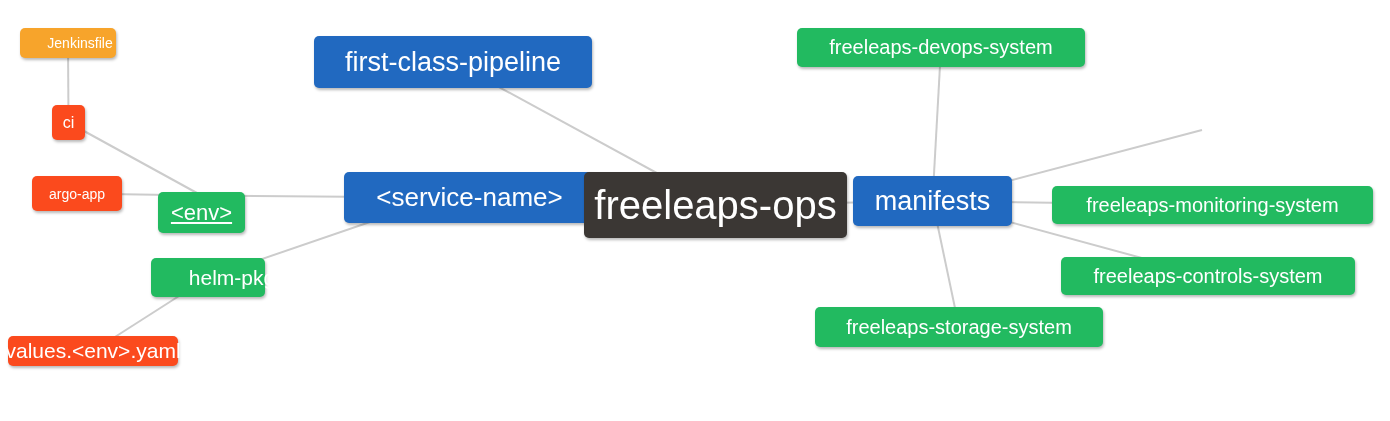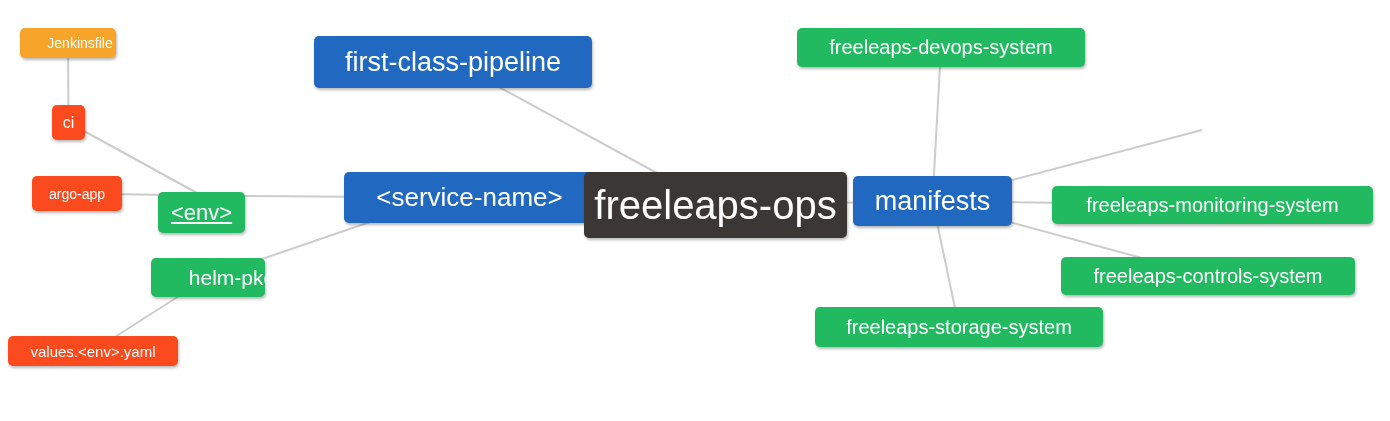--- a/index.html
+++ b/index.html
@@ -44,21 +44,21 @@
   .node.red    { background: #fb4a1d; }
   .node.orange { background: #f7a42b; }
   .node.dark   { background: #3b3734; }
 
   
   .n-jenkinsfile   { left: 20px;   top: 28px;  width: 96px;  height: 30px; font-size: 14px; padding-left: 24px; }
   .n-ci            { left: 52px;   top: 105px; width: 33px;  height: 35px; font-size: 16px; }
   .n-argo-app      { left: 32px;   top: 176px; width: 90px;  height: 35px; font-size: 14px; }
   .n-env           { left: 158px;  top: 192px; width: 87px;  height: 41px; font-size: 22px; text-decoration: underline; }
   .n-helm-pkg      { left: 151px;  top: 258px; width: 114px; height: 39px; font-size: 21px; padding-left: 48px; }
-  .n-values        { left: 8px;    top: 336px; width: 170px; height: 30px; font-size: 15px; }
+  .n-values        { left: 8px;    top: 336px; width: 170px; height: 30px; font-size: 21px; }
   .n-fcp           { left: 314px;  top: 36px;  width: 278px; height: 52px; font-size: 27px; }
   .n-service       { left: 316px;  top: 172px; width: 251px; height: 51px; font-size: 26px; margin-left: 28px; }
   .n-ops           { left: 584px;  top: 172px; width: 263px; height: 66px; font-size: 40px; }
   .n-manifests     { left: 853px;  top: 176px; width: 159px; height: 50px; font-size: 27px; }
   .n-devops        { left: 797px;  top: 28px;  width: 288px; height: 39px; font-size: 20px; }
   .n-network       { left: 1054px; top: 110px; width: 296px; height: 40px; font-size: 20px; }
   .n-monitoring    { left: 1052px; top: 186px; width: 321px; height: 38px; font-size: 20px; }
   .n-controls      { left: 1061px; top: 257px; width: 294px; height: 38px; font-size: 20px; }
   .n-storage       { left: 815px;  top: 307px; width: 288px; height: 40px; font-size: 20px; text-align: right; }
 </style>

